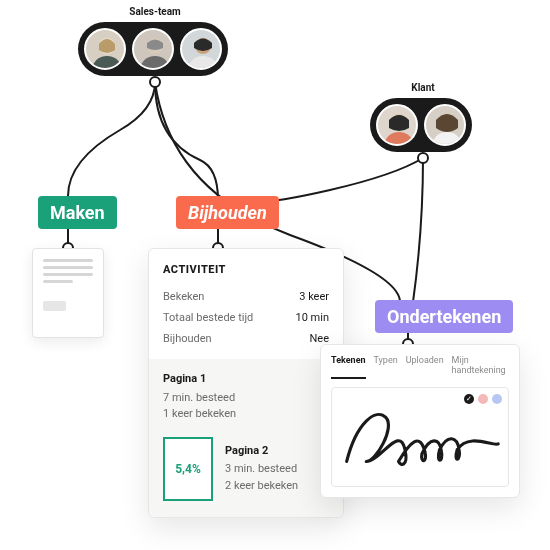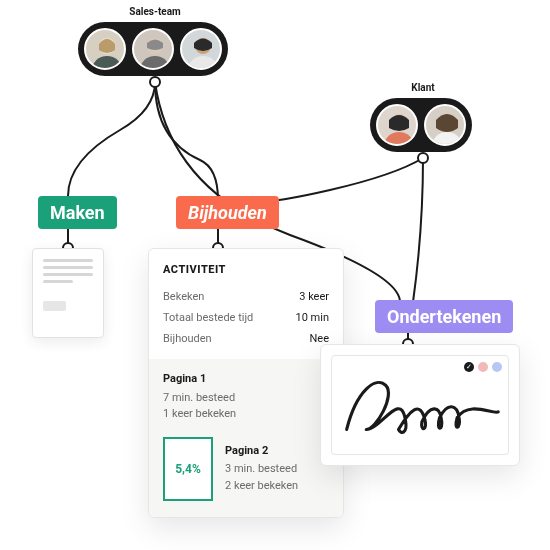--- a/index.html
+++ b/index.html
@@ -216,20 +216,26 @@
       <div class="pmeta">
         <div class="pt">Pagina 2</div>
         <div>3 min. besteed</div>
         <div>2 keer bekeken</div>
       </div>
     </div>
   </div>
 </div>
 
 <div class="sigpanel" style="left:320px; top:344px;">
+  <div class="tabs">
+    <div class="tab active">Tekenen</div>
+    <div class="tab">Typen</div>
+    <div class="tab">Uploaden</div>
+    <div class="tab">Mijn handtekening</div>
+  </div>
   <div class="sigbox">
     <div class="dots">
       <div class="dot black"></div>
       <div class="dot pink"></div>
       <div class="dot blue"></div>
     </div>
     <svg viewBox="0 0 180 90" width="180" height="90">
       <path d="M15 70
                C 25 30, 45 15, 55 25
                C 65 35, 45 70, 35 70

